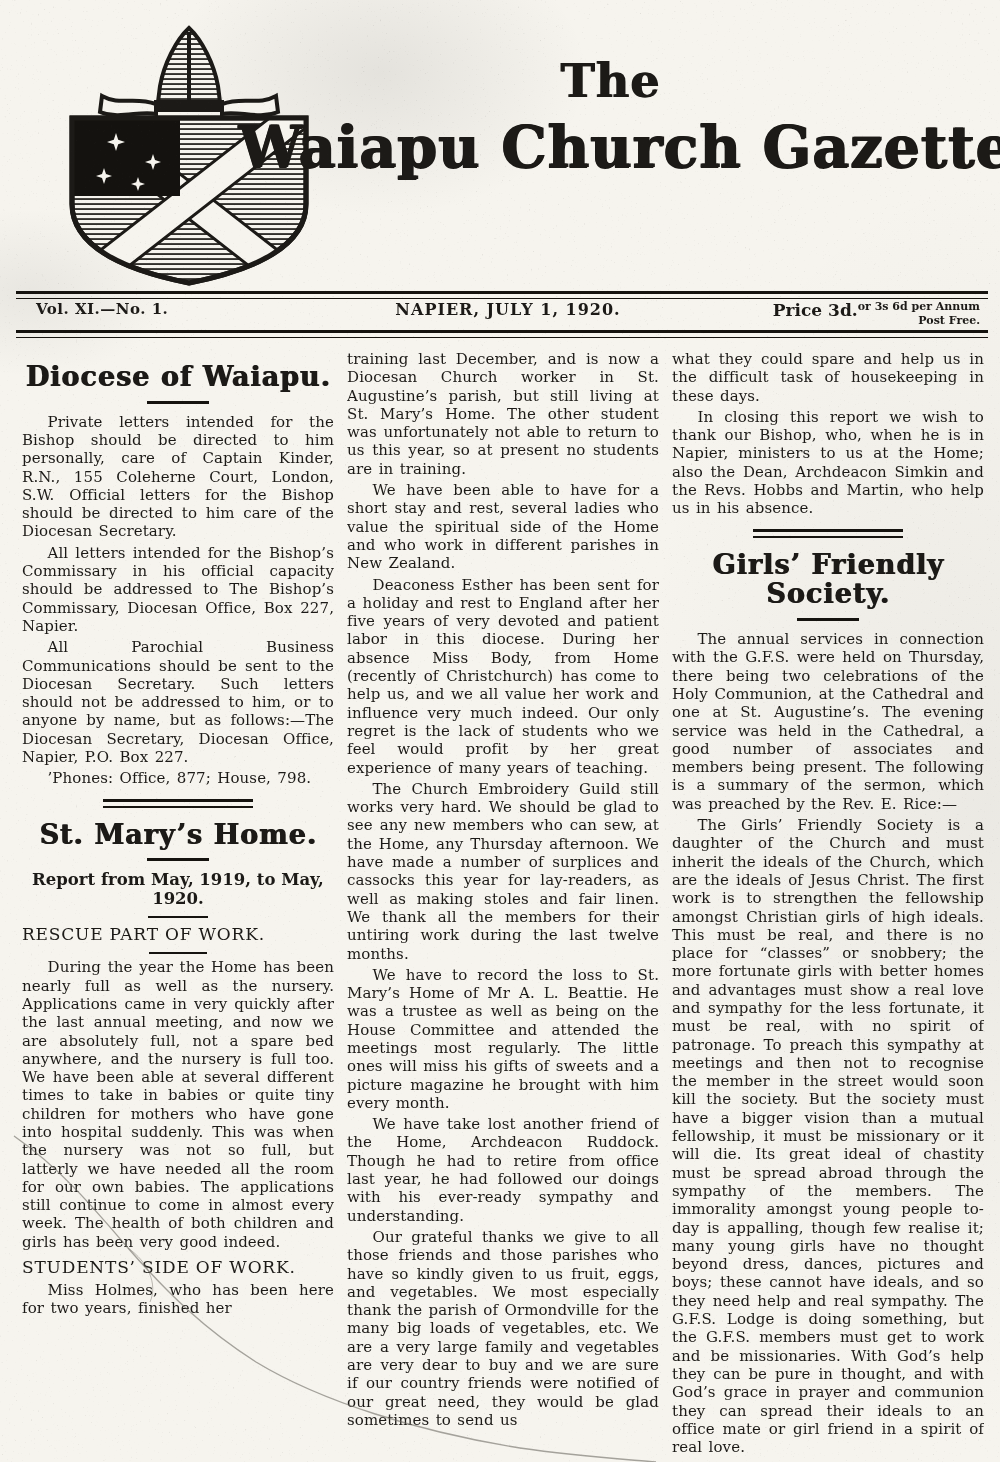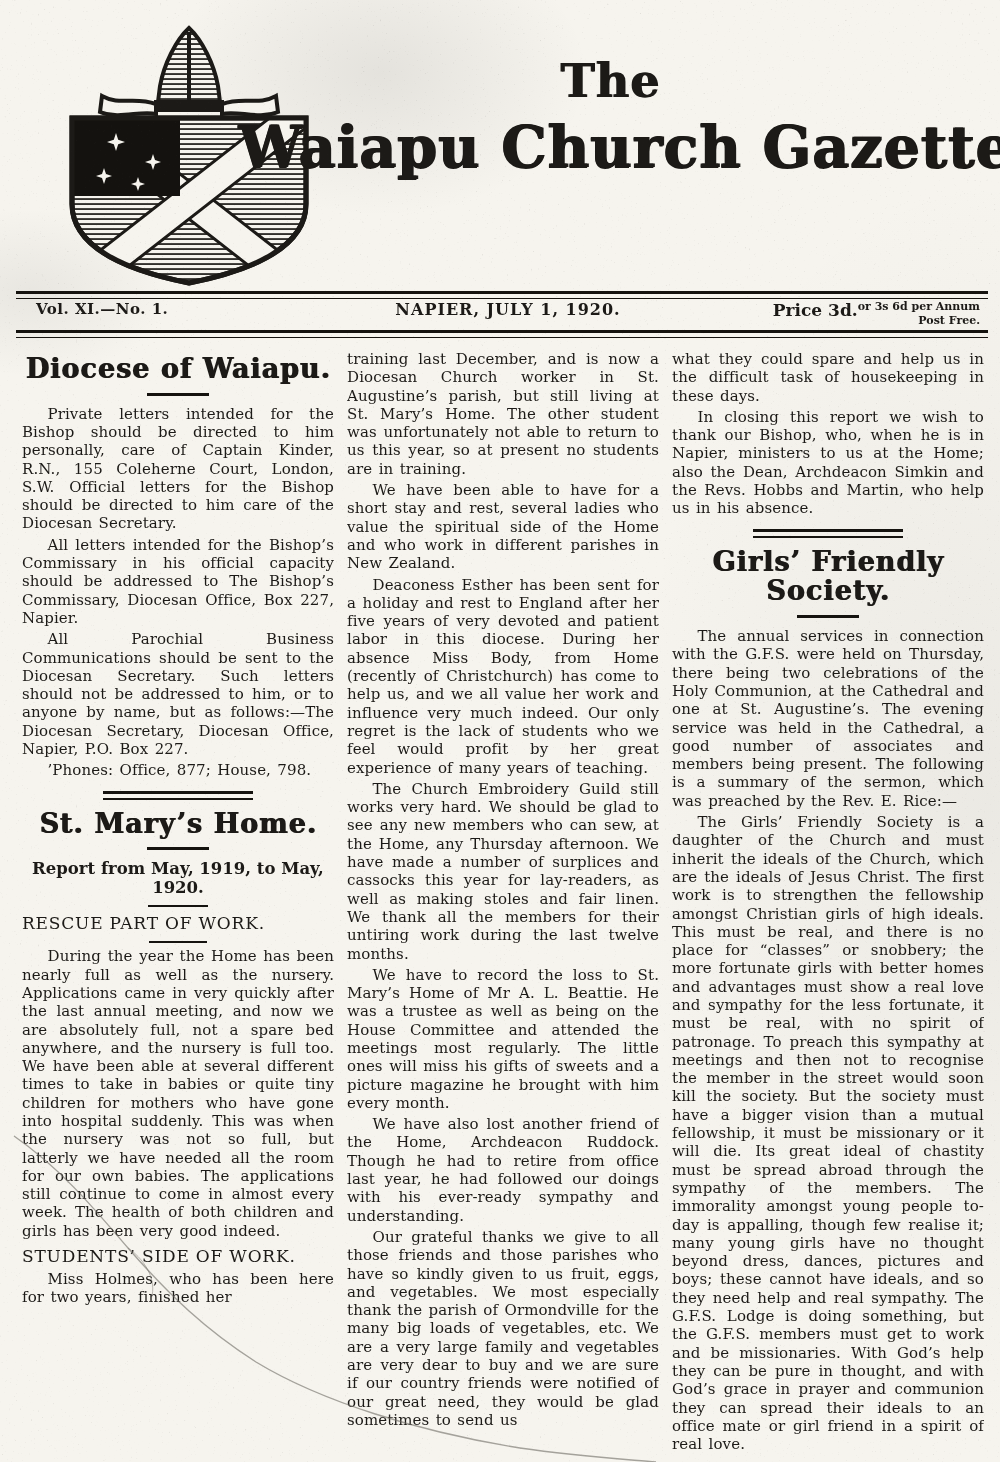--- a/index.html
+++ b/index.html
@@ -48,21 +48,21 @@
     position:absolute; left:22px; right:16px; top:350px; bottom:0;
     display:flex; gap:13px; overflow:hidden;
   }
   .col { width:312px; flex:0 0 312px; text-align:justify; overflow:hidden; }
   .bt {
     margin:0 0 3px; font-size:15px; line-height:1.22;
     text-indent:1.7em; word-spacing:1.5px; letter-spacing:.1px;
   }
   .cont { text-indent:0; }
   .article-heading {
-    margin:4px 0 0; text-align:center;
+    margin:12px 0 0; text-align:center;
     font-size:27px; font-weight:bold; letter-spacing:1px; line-height:1.1;
     text-shadow:1px 0 0 currentColor;
   }
   .article-heading::after {
     content:""; display:block; width:62px; margin:9px auto 9px;
     border-top:3px solid #15130f;
   }
   .report-line { margin:6px 0 0; text-align:center; font-size:16.5px; font-weight:bold; text-indent:0; }
   .report-line::after { content:""; display:block; width:60px; margin:8px auto 4px; border-top:2px solid #15130f; }
   .sub-heading { margin:6px 0 4px; font-size:17px; font-weight:normal; letter-spacing:.8px; }
@@ -153,21 +153,21 @@
       <h3 class="sub-heading">STUDENTS’ SIDE OF WORK.</h3>
       <p class="bt">Miss Holmes, who has been here for two years, finished her</p>
     </section>
 
     <section class="col">
       <p class="bt cont">training last December, and is now a Diocesan Church worker in St. Augustine’s parish, but still living at St. Mary’s Home. The other student was unfortunately not able to return to us this year, so at present no students are in training.</p>
       <p class="bt">We have been able to have for a short stay and rest, several ladies who value the spiritual side of the Home and who work in different parishes in New Zealand.</p>
       <p class="bt">Deaconess Esther has been sent for a holiday and rest to England after her five years of very devoted and patient labor in this diocese. During her absence Miss Body, from Home (recently of Christchurch) has come to help us, and we all value her work and influence very much indeed. Our only regret is the lack of students who we feel would profit by her great experience of many years of teaching.</p>
       <p class="bt">The Church Embroidery Guild still works very hard. We should be glad to see any new members who can sew, at the Home, any Thursday afternoon. We have made a number of surplices and cassocks this year for lay-readers, as well as making stoles and fair linen. We thank all the members for their untiring work during the last twelve months.</p>
       <p class="bt">We have to record the loss to St. Mary’s Home of Mr A. L. Beattie. He was a trustee as well as being on the House Committee and attended the meetings most regularly. The little ones will miss his gifts of sweets and a picture magazine he brought with him every month.</p>
-      <p class="bt">We have also lost another friend of the Home, Archdeacon Ruddock. Though he had to retire from office last year, he had followed our doings with his ever-ready sympathy and understanding.</p>
+      <p class="bt">We have take lost another friend of the Home, Archdeacon Ruddock. Though he had to retire from office last year, he had followed our doings with his ever-ready sympathy and understanding.</p>
       <p class="bt">Our grateful thanks we give to all those friends and those parishes who have so kindly given to us fruit, eggs, and vegetables. We most especially thank the parish of Ormondville for the many big loads of vegetables, etc. We are a very large family and vegetables are very dear to buy and we are sure if our country friends were notified of our great need, they would be glad sometimes to send us</p>
     </section>
 
     <section class="col">
       <p class="bt cont">what they could spare and help us in the difficult task of housekeeping in these days.</p>
       <p class="bt">In closing this report we wish to thank our Bishop, who, when he is in Napier, ministers to us at the Home; also the Dean, Archdeacon Simkin and the Revs. Hobbs and Martin, who help us in his absence.</p>
       <div class="separator"></div>
       <h2 class="article-heading">Girls’ Friendly Society.</h2>
       <p class="bt">The annual services in connection with the G.F.S. were held on Thursday, there being two celebrations of the Holy Communion, at the Cathedral and one at St. Augustine’s. The evening service was held in the Cathedral, a good number of associates and members being present. The following is a summary of the sermon, which was preached by the Rev. E. Rice:—</p>
       <p class="bt">The Girls’ Friendly Society is a daughter of the Church and must inherit the ideals of the Church, which are the ideals of Jesus Christ. The first work is to strengthen the fellowship amongst Christian girls of high ideals. This must be real, and there is no place for “classes” or snobbery; the more fortunate girls with better homes and advantages must show a real love and sympathy for the less fortunate, it must be real, with no spirit of patronage. To preach this sympathy at meetings and then not to recognise the member in the street would soon kill the society. But the society must have a bigger vision than a mutual fellowship, it must be missionary or it will die. Its great ideal of chastity must be spread abroad through the sympathy of the members. The immorality amongst young people to-day is appalling, though few realise it; many young girls have no thought beyond dress, dances, pictures and boys; these cannot have ideals, and so they need help and real sympathy. The G.F.S. Lodge is doing something, but the G.F.S. members must get to work and be missionaries. With God’s help they can be pure in thought, and with God’s grace in prayer and communion they can spread their ideals to an office mate or girl friend in a spirit of real love.</p>

